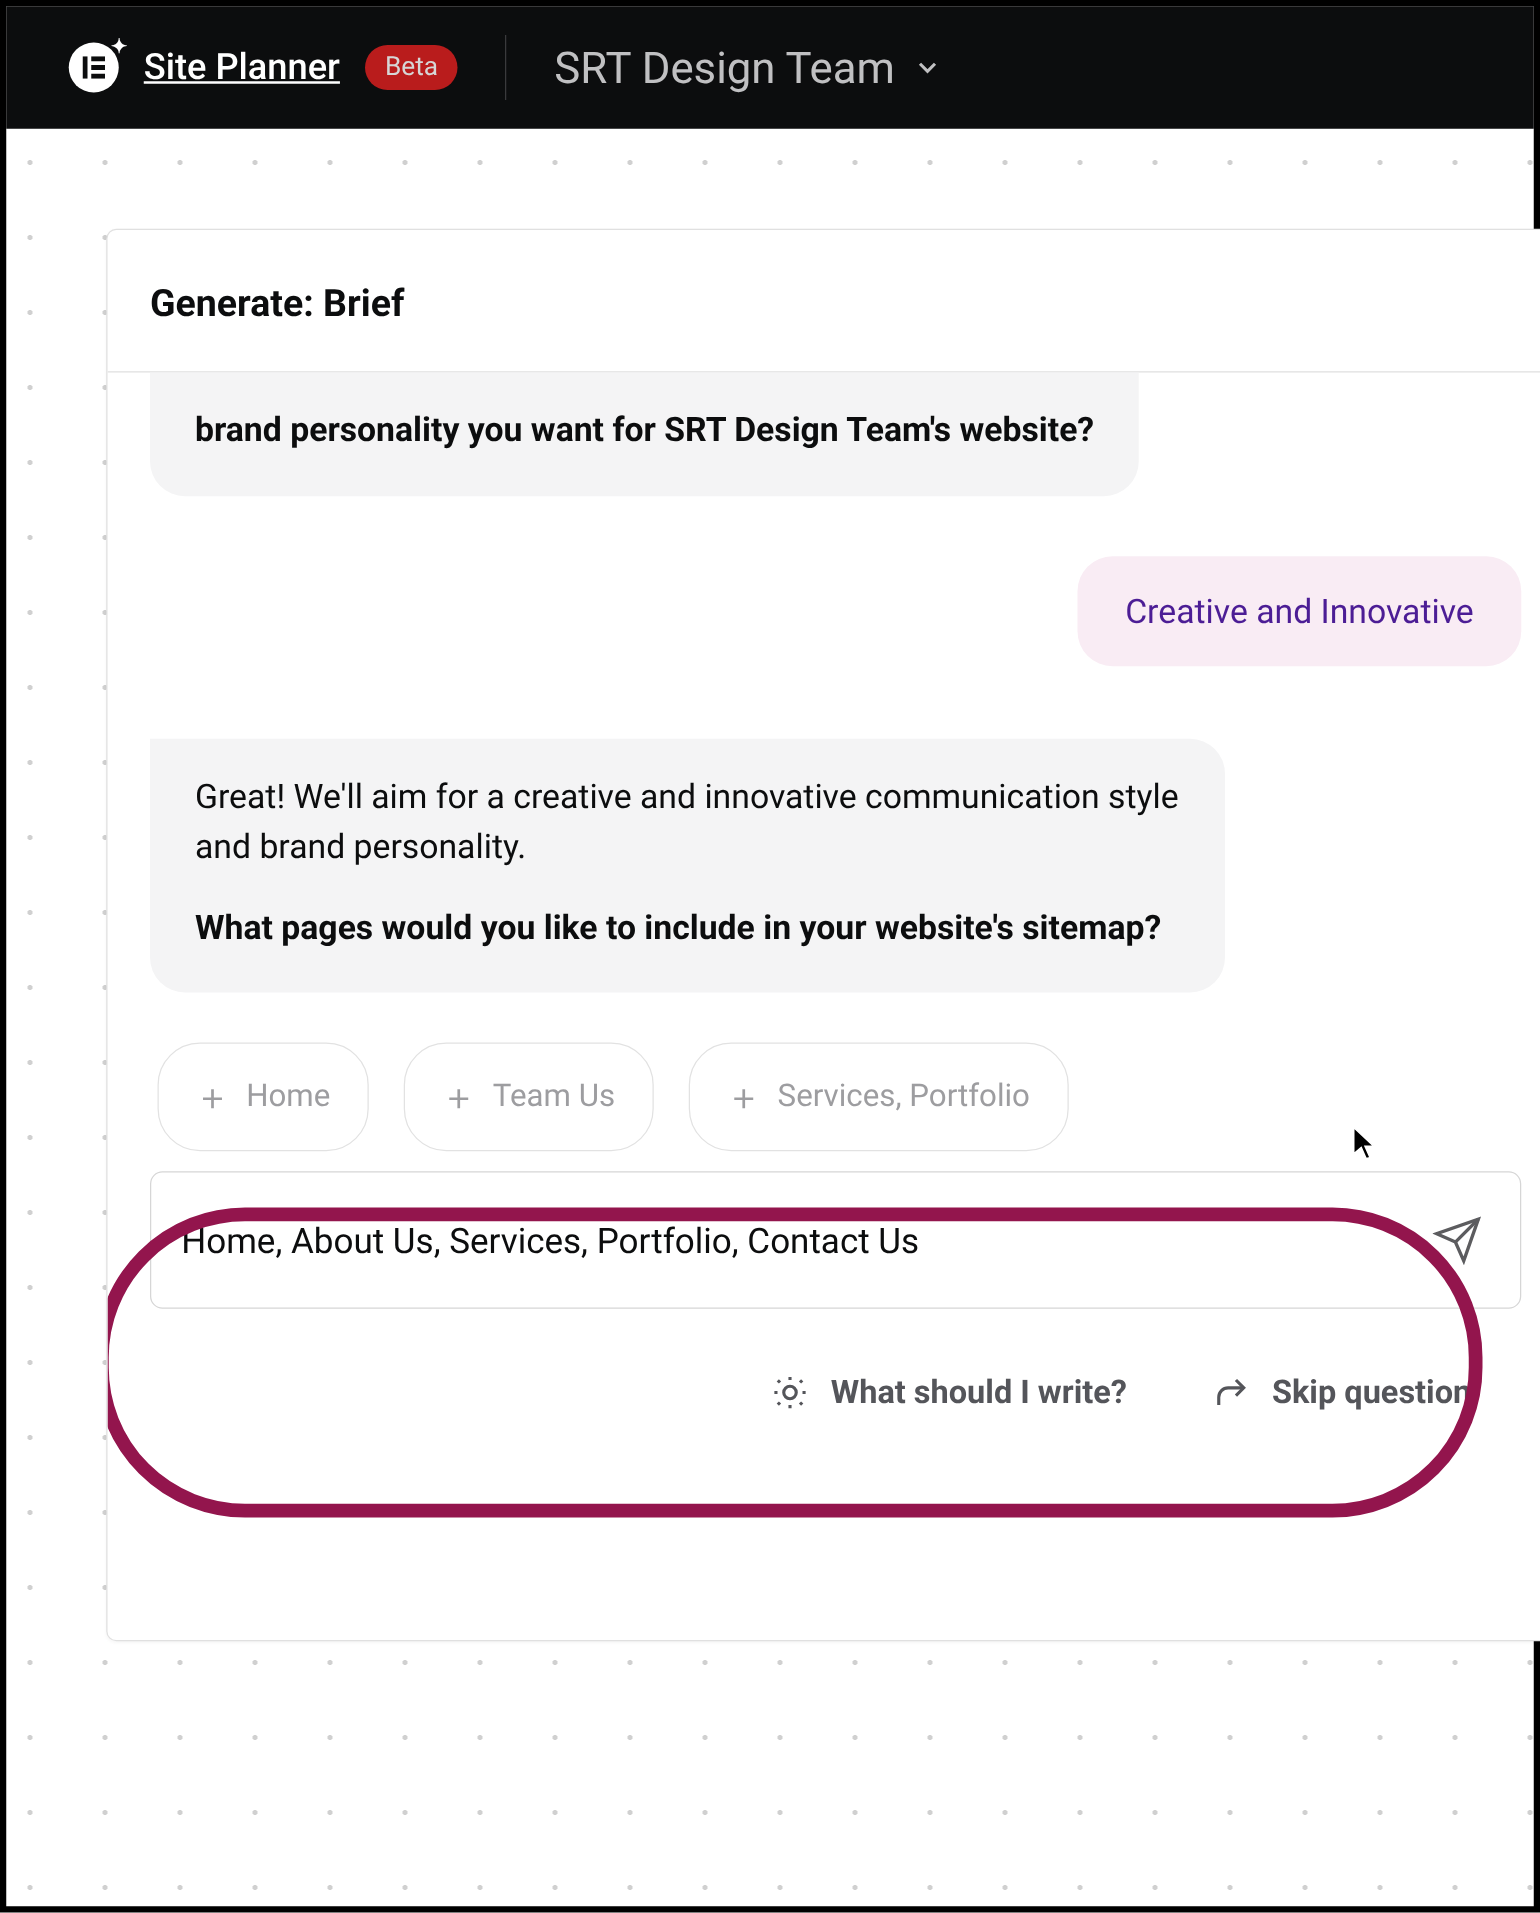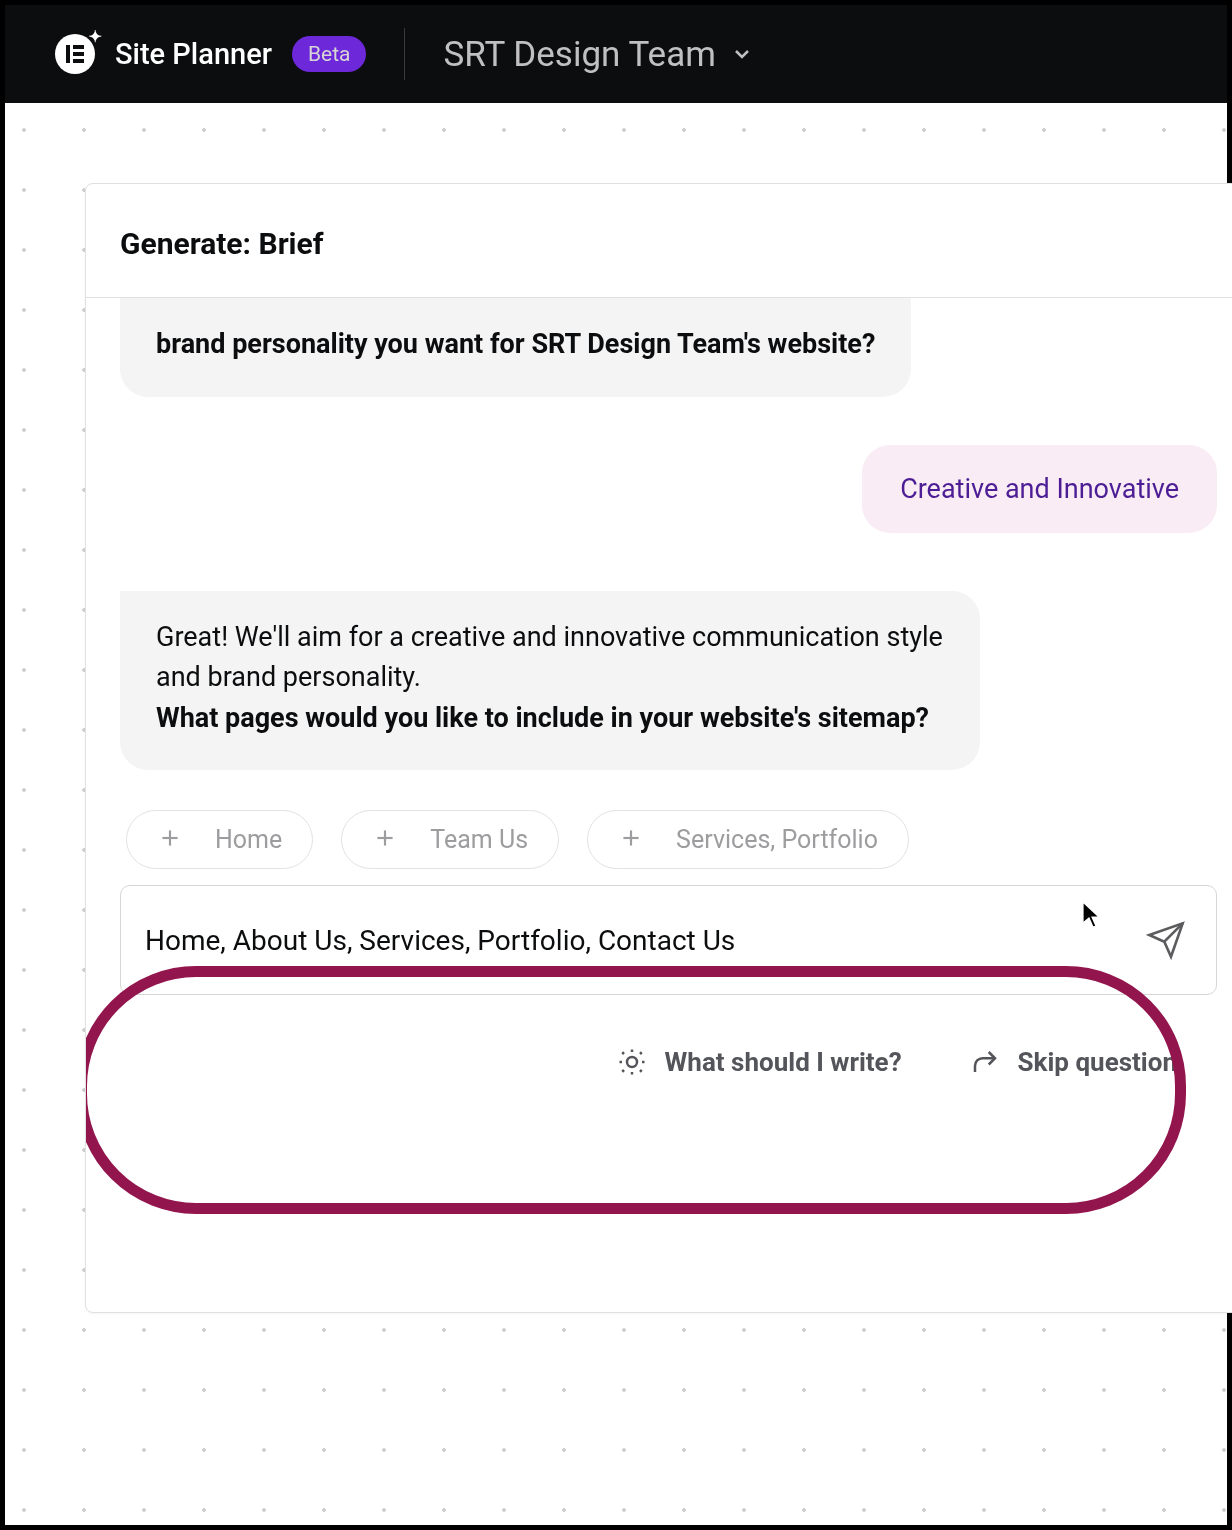--- a/index.html
+++ b/index.html
@@ -38,23 +38,24 @@
     .logo-sparkle {
       position: absolute;
       top: -7px; right: -7px;
       color: #fff;
       font-size: 16px;
     }
     .app-title {
       color: #fff;
       font-size: 29px;
       font-weight: 500;
+      text-decoration: underline;
     }
     .beta-badge {
-      background: #6d28d9;
+      background: #b91c1c;
       color: #d6d6d6;
       font-size: 21px;
       padding: 6px 16px;
       border-radius: 18px;
     }
     .divider {
       width: 1px; height: 52px;
       background: #3a3a3c;
       margin: 0 18px;
     }
@@ -145,33 +146,33 @@
       background: #f9ecf4;
       border-radius: 28px;
       padding: 28px 38px;
       max-width: 700px;
       align-self: flex-end;
       color: #4c1d95;
       font-size: 27px;
       margin: 48px 0 58px 0;
     }
     .msg-bot-2 { margin-bottom: 40px; }
-    .msg-bot p + p { }
+    .msg-bot p + p { margin-top: 24px; }
 
     .suggestions {
       display: flex;
       gap: 28px;
       margin-bottom: 16px;
       padding-left: 6px;
     }
     .suggest-chip {
-      display: flex; align-items: flex-start; gap: 32px;
+      display: flex; align-items: flex-end; gap: 14px;
       border: 1.5px solid #e2e2e2;
       border-radius: 34px;
-      padding: 14px 30px;
+      padding: 28px 30px;
       color: #9d9da0;
       font-size: 25px;
       background: #fff;
       cursor: pointer;
     }
     .plus-ico {
       width: 26px; height: 26px;
       stroke: #9d9da0;
     }
 

